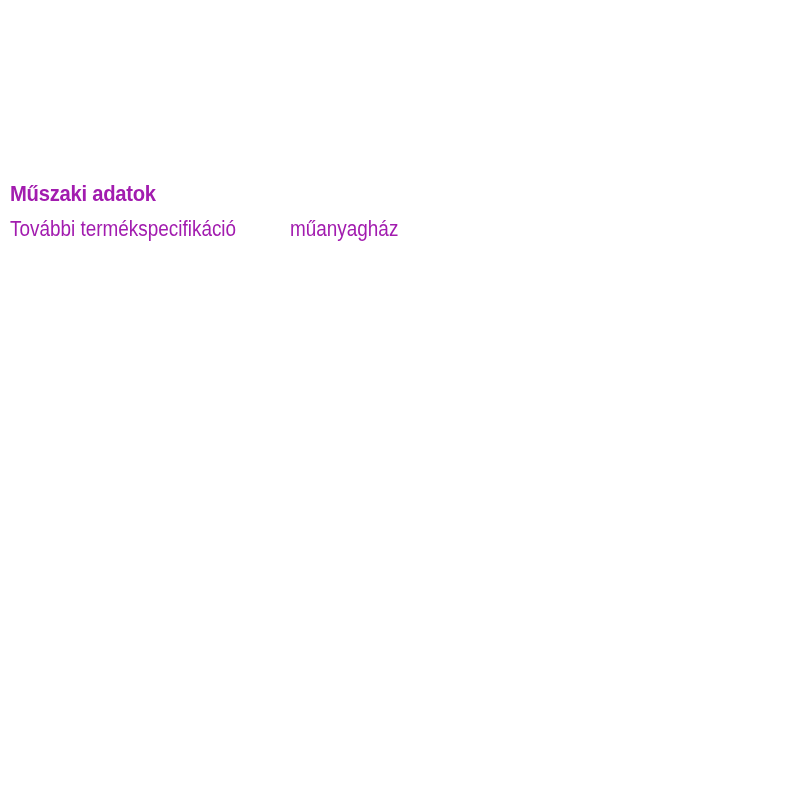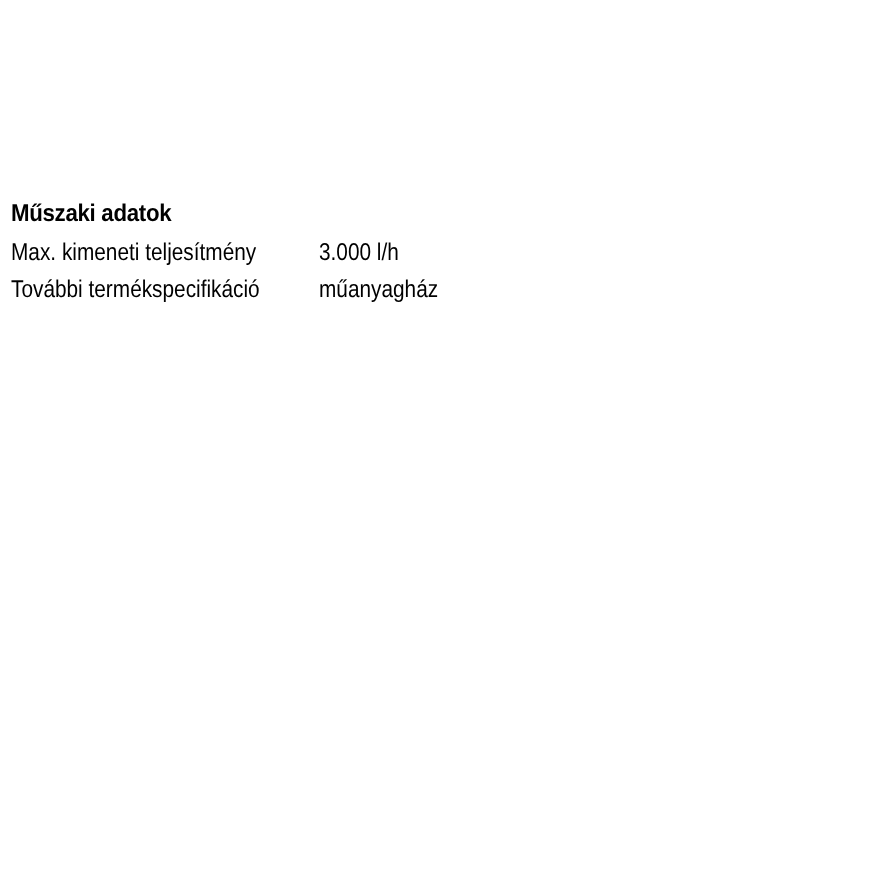--- a/index.html
+++ b/index.html
@@ -8,21 +8,21 @@
       width: 800px;
       height: 800px;
       background: #ffffff;
       overflow: hidden;
     }
     .doc {
       position: absolute;
       left: 10px;
       top: 176px;
       width: 790px;
-      color: #000000;
+      color: #a21caf;
       font-family: "Liberation Sans", sans-serif;
     }
     .title {
       font-weight: bold;
       font-size: 22px;
       height: 36px;
       line-height: 36px;
       letter-spacing: -0.3px;
       transform: scaleX(0.92);
       transform-origin: left center;
@@ -44,20 +44,16 @@
     .label { left: 0; }
     .value { left: 280px; }
   </style>
 </head>
 <body>
 
 <div class="doc">
   <div class="title">Műszaki adatok</div>
 
   <div class="row">
-    <span class="label">Max. kimeneti teljesítmény</span>
-    <span class="value">3.000 l/h</span>
-  </div>
-  <div class="row">
     <span class="label">További termékspecifikáció</span>
     <span class="value">műanyagház</span>
   </div>
 </div>
 
 </body></html>

